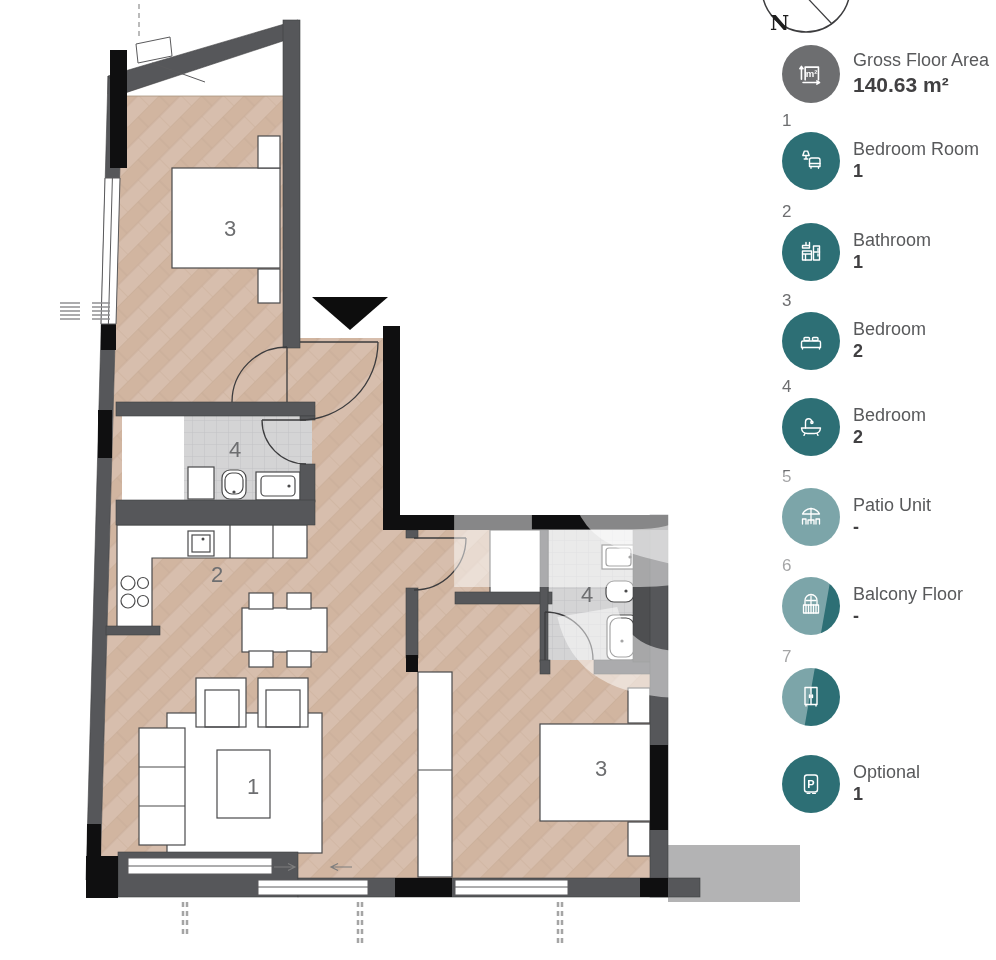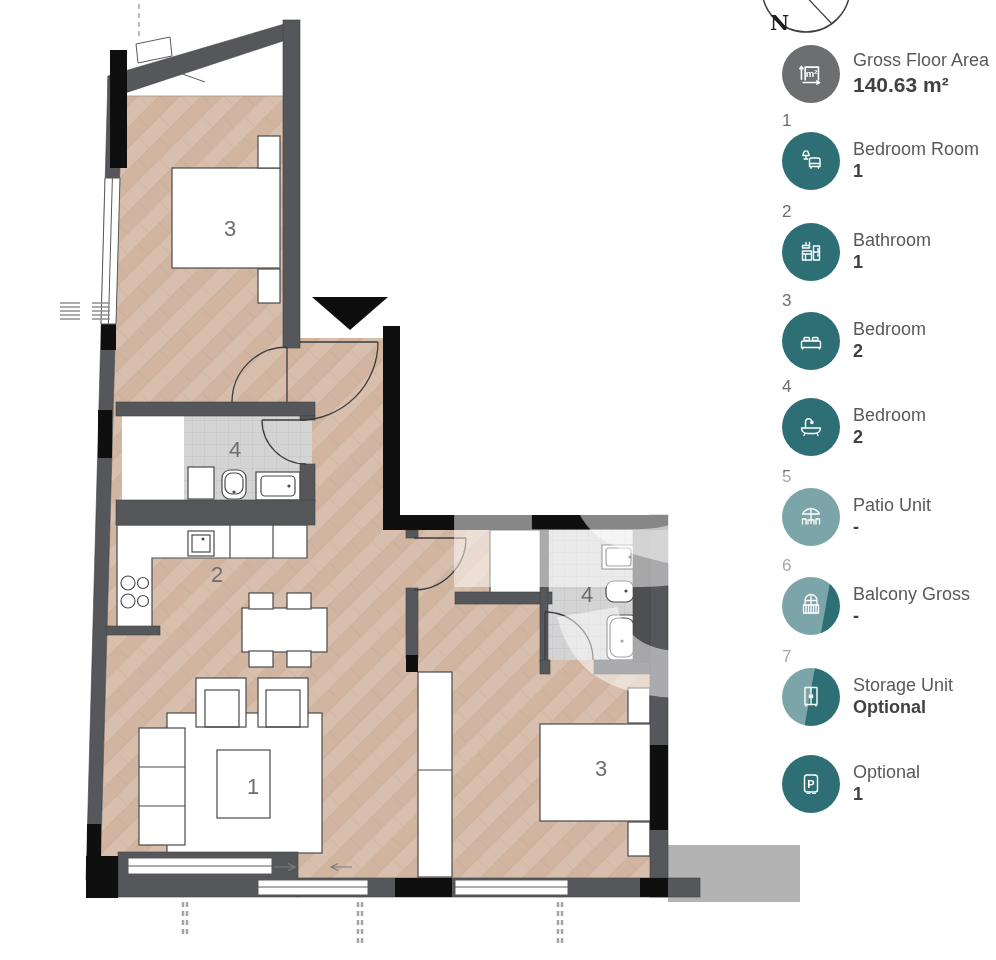--- a/index.html
+++ b/index.html
@@ -316,38 +316,34 @@
       <span class="lnum">6</span>
       <div class="lcircle">
         <svg width="30" height="30" viewBox="0 0 30 30" fill="none" stroke="#fff" stroke-width="1.3" stroke-linecap="round" stroke-linejoin="round">
           <path d="M9 14 v-4.5 a6 6 0 0 1 12 0 V14"></path>
           <path d="M15 5 v9 M10 9.5 h10"></path>
           <rect x="7.5" y="14" width="15" height="8"></rect>
           <path d="M10 14 v8 M12.5 14 v8 M15 14 v8 M17.5 14 v8 M20 14 v8"></path>
         </svg>
       </div>
       <div class="ltext">
-        <div class="llabel">Balcony Gross</div>
+        <div class="llabel">Balcony Floor</div>
         <div class="lvalue">-</div>
       </div>
     </div>
 
     <div class="lrow" style="top:668px">
       <span class="lnum">7</span>
       <div class="lcircle">
         <svg width="30" height="30" viewBox="0 0 30 30" fill="none" stroke="#fff" stroke-width="1.4" stroke-linecap="round" stroke-linejoin="round">
           <rect x="9" y="5.5" width="12" height="17"></rect>
           <path d="M15 5.5 V22.5 M13.5 13 v2.5 M16.5 13 v2.5"></path>
           <path d="M10 22.5 v1.5 M20 22.5 v1.5"></path>
         </svg>
       </div>
-      <div class="ltext">
-        <div class="llabel">Storage Unit</div>
-        <div class="lvalue">Optional</div>
-      </div>
     </div>
 
     <div class="lrow" style="top:755px">
       <div class="lcircle">
         <svg width="30" height="30" viewBox="0 0 30 30" fill="none" stroke="#fff" stroke-width="1.4" stroke-linecap="round" stroke-linejoin="round">
           <rect x="8.5" y="6" width="13" height="17" rx="2.5"></rect>
           <path d="M11 24.5 h3 M16.5 24.5 h3" stroke-width="1.1"></path>
           <text x="15" y="19" text-anchor="middle" fill="#fff" stroke="none" style="font:bold 11px 'Liberation Sans',sans-serif">P</text>
         </svg>
       </div>

